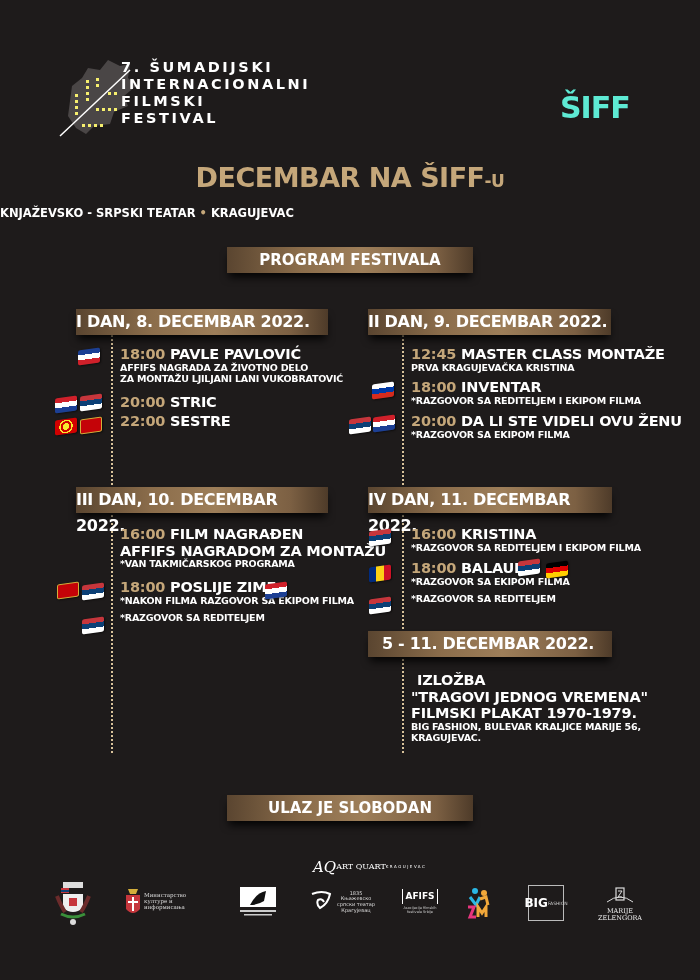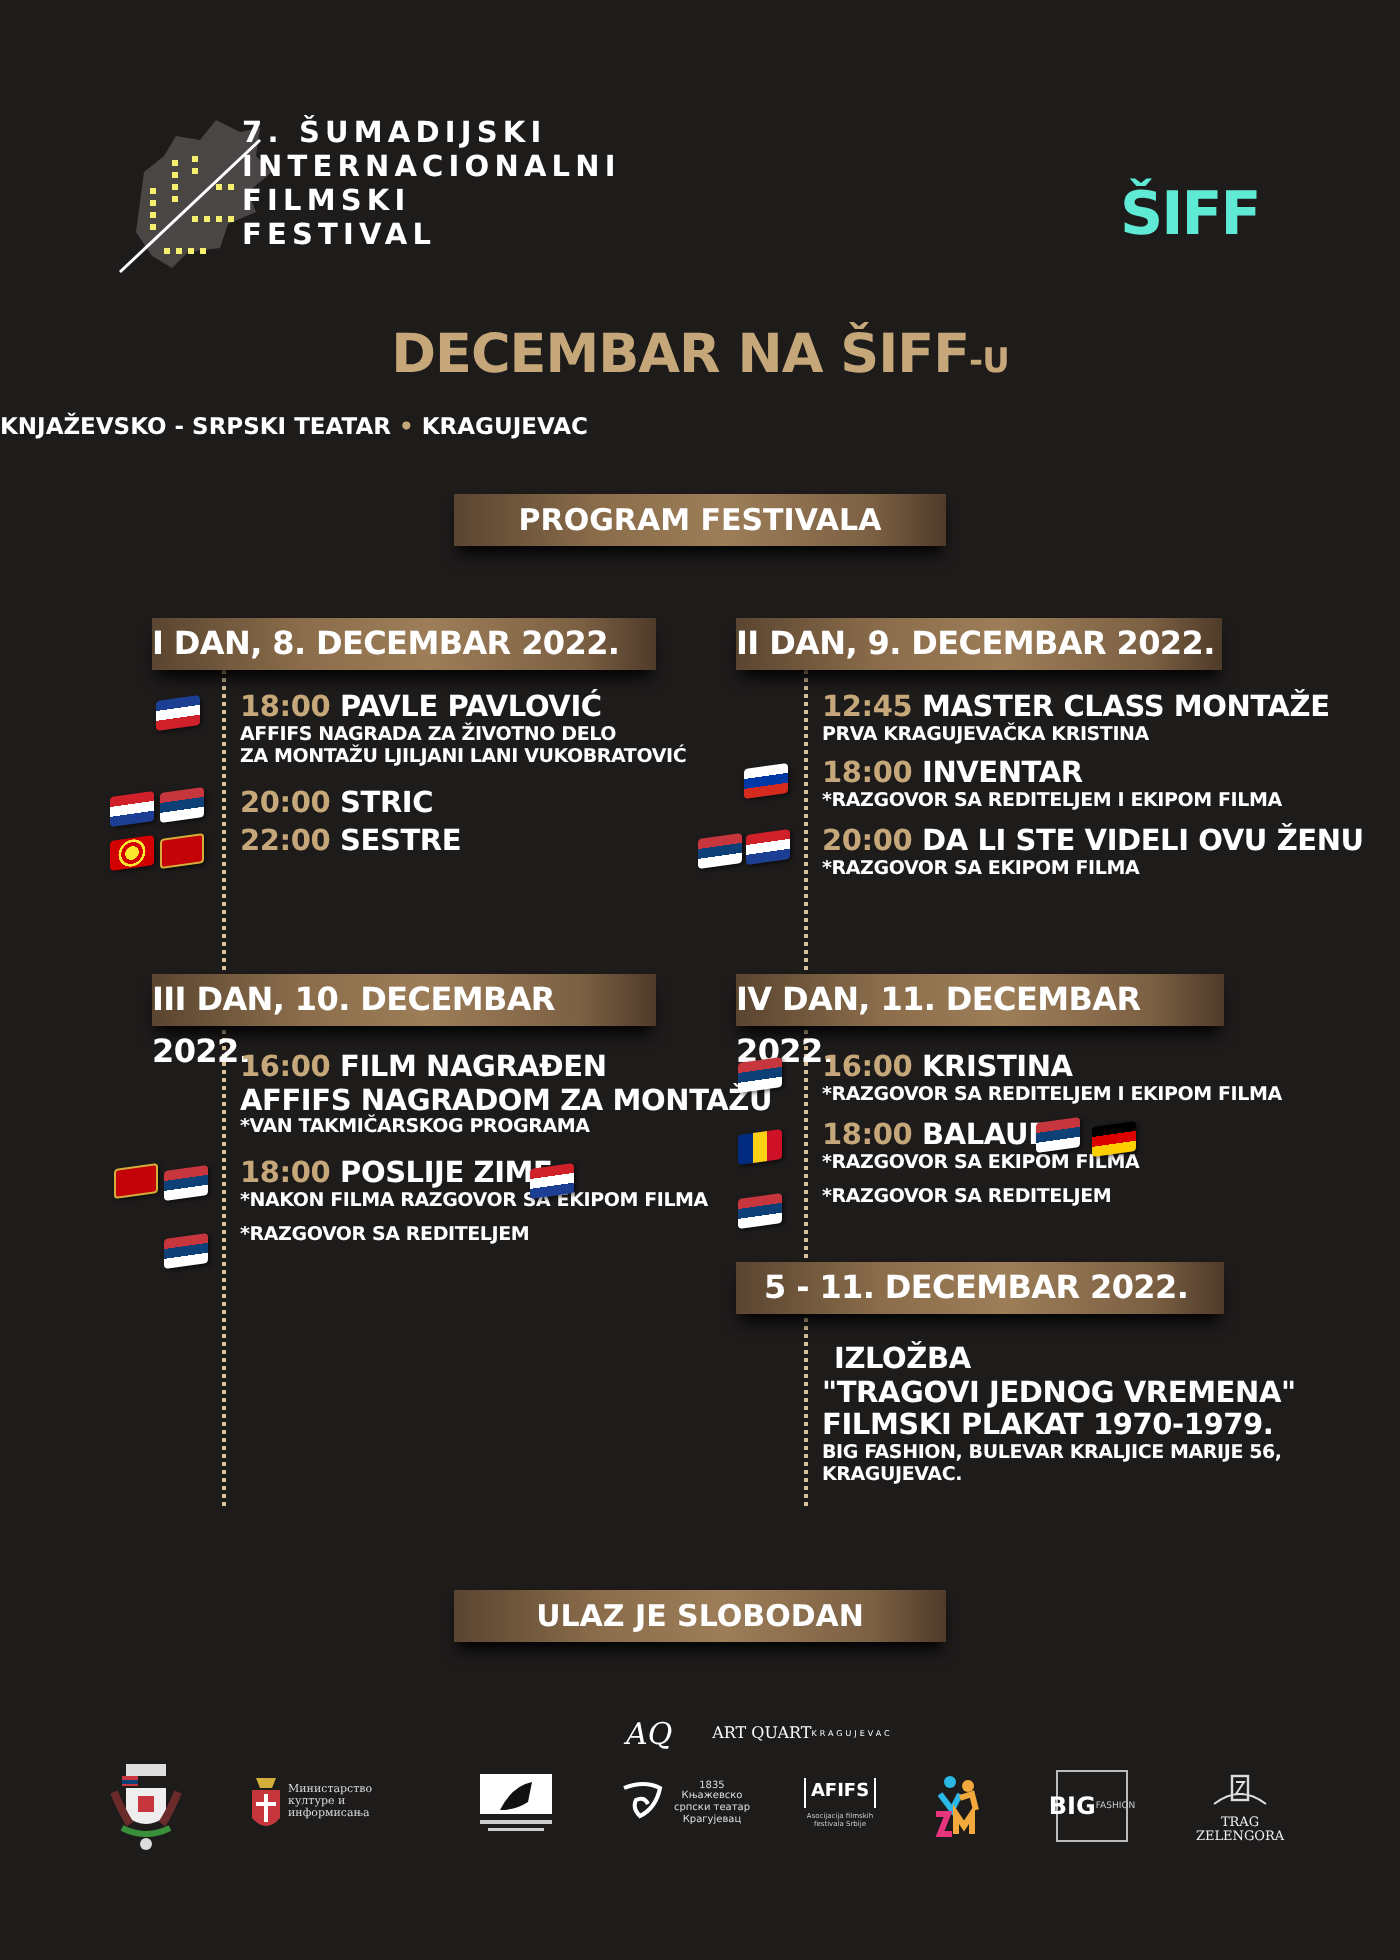--- a/index.html
+++ b/index.html
@@ -153,21 +153,21 @@
 <div class="abs ev" style="left:411px;top:672px">
   <div class="big" style="padding-left:6px">IZLOŽBA</div>
   <div class="big">"TRAGOVI JEDNOG VREMENA"</div>
   <div class="big">FILMSKI PLAKAT 1970-1979.</div>
   <div class="sm">BIG FASHION, BULEVAR KRALJICE MARIJE 56,</div>
   <div class="sm">KRAGUJEVAC.</div>
 </div>
 
 <div class="abs banner b-free">ULAZ JE SLOBODAN</div>
 
-<div class="abs" style="left:313px;top:858px;display:flex;align-items:center;gap:20px">
+<div class="abs" style="left:313px;top:858px;display:flex;align-items:center;gap:0">
   <span style="font-family:'DejaVu Serif',serif;font-size:15px;font-style:italic">AQ</span>
   <span style="display:flex;flex-direction:row;line-height:1">
     <span style="font-family:'DejaVu Serif',serif;font-size:8px">ART QUART</span>
     <span style="font-size:4px;letter-spacing:1.5px;margin-top:2px">KRAGUJEVAC</span>
   </span>
 </div>
 
 <svg class="abs" style="left:55px;top:878px" width="36" height="48" viewBox="0 0 36 48">
   <rect x="8" y="4" width="20" height="6" fill="#ddd"></rect>
   <rect x="6" y="10" width="8" height="5" fill="#c6363c"></rect>
@@ -220,14 +220,14 @@
   <span style="font-weight:bold;font-size:12px;line-height:1">BIG</span>
   <span style="font-size:4.5px;color:#ccc">FASHION</span>
 </div>
 
 <div class="abs" style="left:588px;top:886px;width:64px;text-align:center">
   <svg width="30" height="18" viewBox="0 0 30 18">
     <path d="M2 16 q13 -10 26 0" stroke="#ddd" stroke-width="1" fill="none"></path>
     <rect x="11" y="2" width="8" height="12" fill="none" stroke="#ddd" stroke-width="1.2"></rect>
     <path d="M13 5 h4 l-4 6 h4" stroke="#ddd" stroke-width="1" fill="none"></path>
   </svg>
-  <div style="font-family:'DejaVu Serif',serif;font-size:6.5px;color:#eee;line-height:1">TRAG ZELENGORA</div>
+  <div style="font-family:'DejaVu Serif',serif;font-size:6.5px;color:#eee;line-height:1">MARIJE ZELENGORA</div>
 </div>
 
 </body></html>

